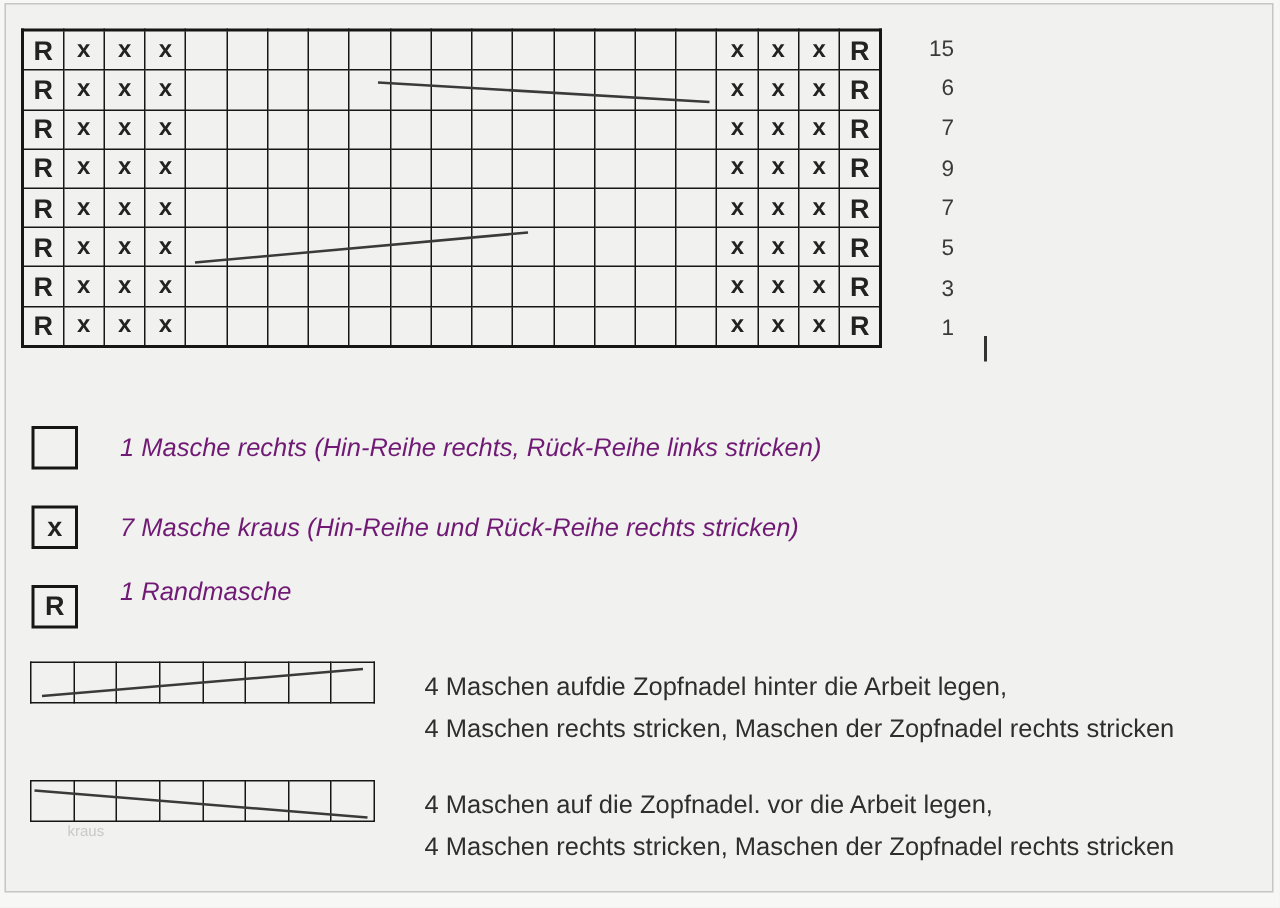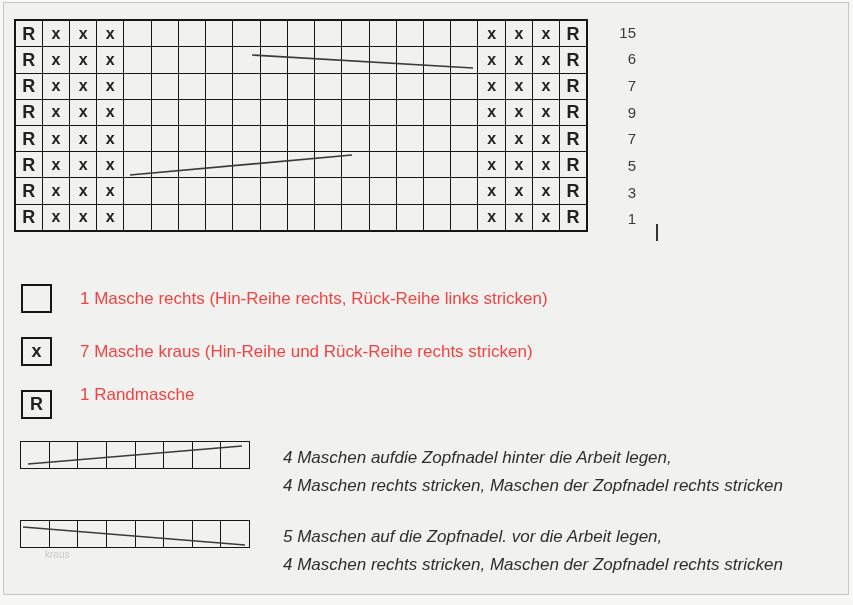--- a/index.html
+++ b/index.html
@@ -52,32 +52,32 @@
   }
   
   .sq {
     position:absolute; left:21px; width:31px; height:29px;
     border:2px solid var(--line,#161616);
     display:flex; align-items:center; justify-content:center;
     font-weight:bold; font-size:18px; color:#222; background:transparent;
   }
   .legend-label {
     position:absolute; left:80px; height:29px; line-height:29px;
-    font-size:17px; color:#ef4444; white-space:nowrap;
+    font-size:17px; color:#701a75; white-space:nowrap;font-style:italic;
   }
   .strip-wrap { position:absolute; left:20px; width:230px; height:28px; }
   .strip-table {
     width:230px; height:28px; border-collapse:collapse; table-layout:fixed;
     border:1.5px solid var(--line,#161616);
   }
   .strip-table td { border:1.5px solid var(--line,#161616); padding:0; }
   .strip-svg { position:absolute; left:0; top:0; width:230px; height:28px; pointer-events:none; }
   .cable-text {
     position:absolute; left:283px;
-    font-size:17px; line-height:27.5px; color:#2e2e2e; white-space:nowrap;font-style:italic;
+    font-size:17px; line-height:27.5px; color:#2e2e2e; white-space:nowrap;
   }
   .watermark {
     position:absolute; left:45px; top:549px;
     font-size:10px; color:#c9c9c7;
   }
 </style>
 </head>
 <body>
 
 <div class="page-frame"></div>
@@ -340,17 +340,17 @@
           <td></td>
           <td></td>
         </tr>
       </tbody>
   </table>
   <svg class="strip-svg" viewBox="0 0 230 28">
       <line x1="3" y1="7" x2="225" y2="25"></line>
     </svg>
 </div>
 <div class="cable-text" style="top:523px">
-  <div>5 Maschen auf die Zopfnadel. vor die Arbeit legen,</div>
+  <div>4 Maschen auf die Zopfnadel. vor die Arbeit legen,</div>
   <div>4 Maschen rechts stricken, Maschen der Zopfnadel rechts stricken</div>
 </div>
 
 <div class="watermark">kraus</div>
 
 </body></html>

